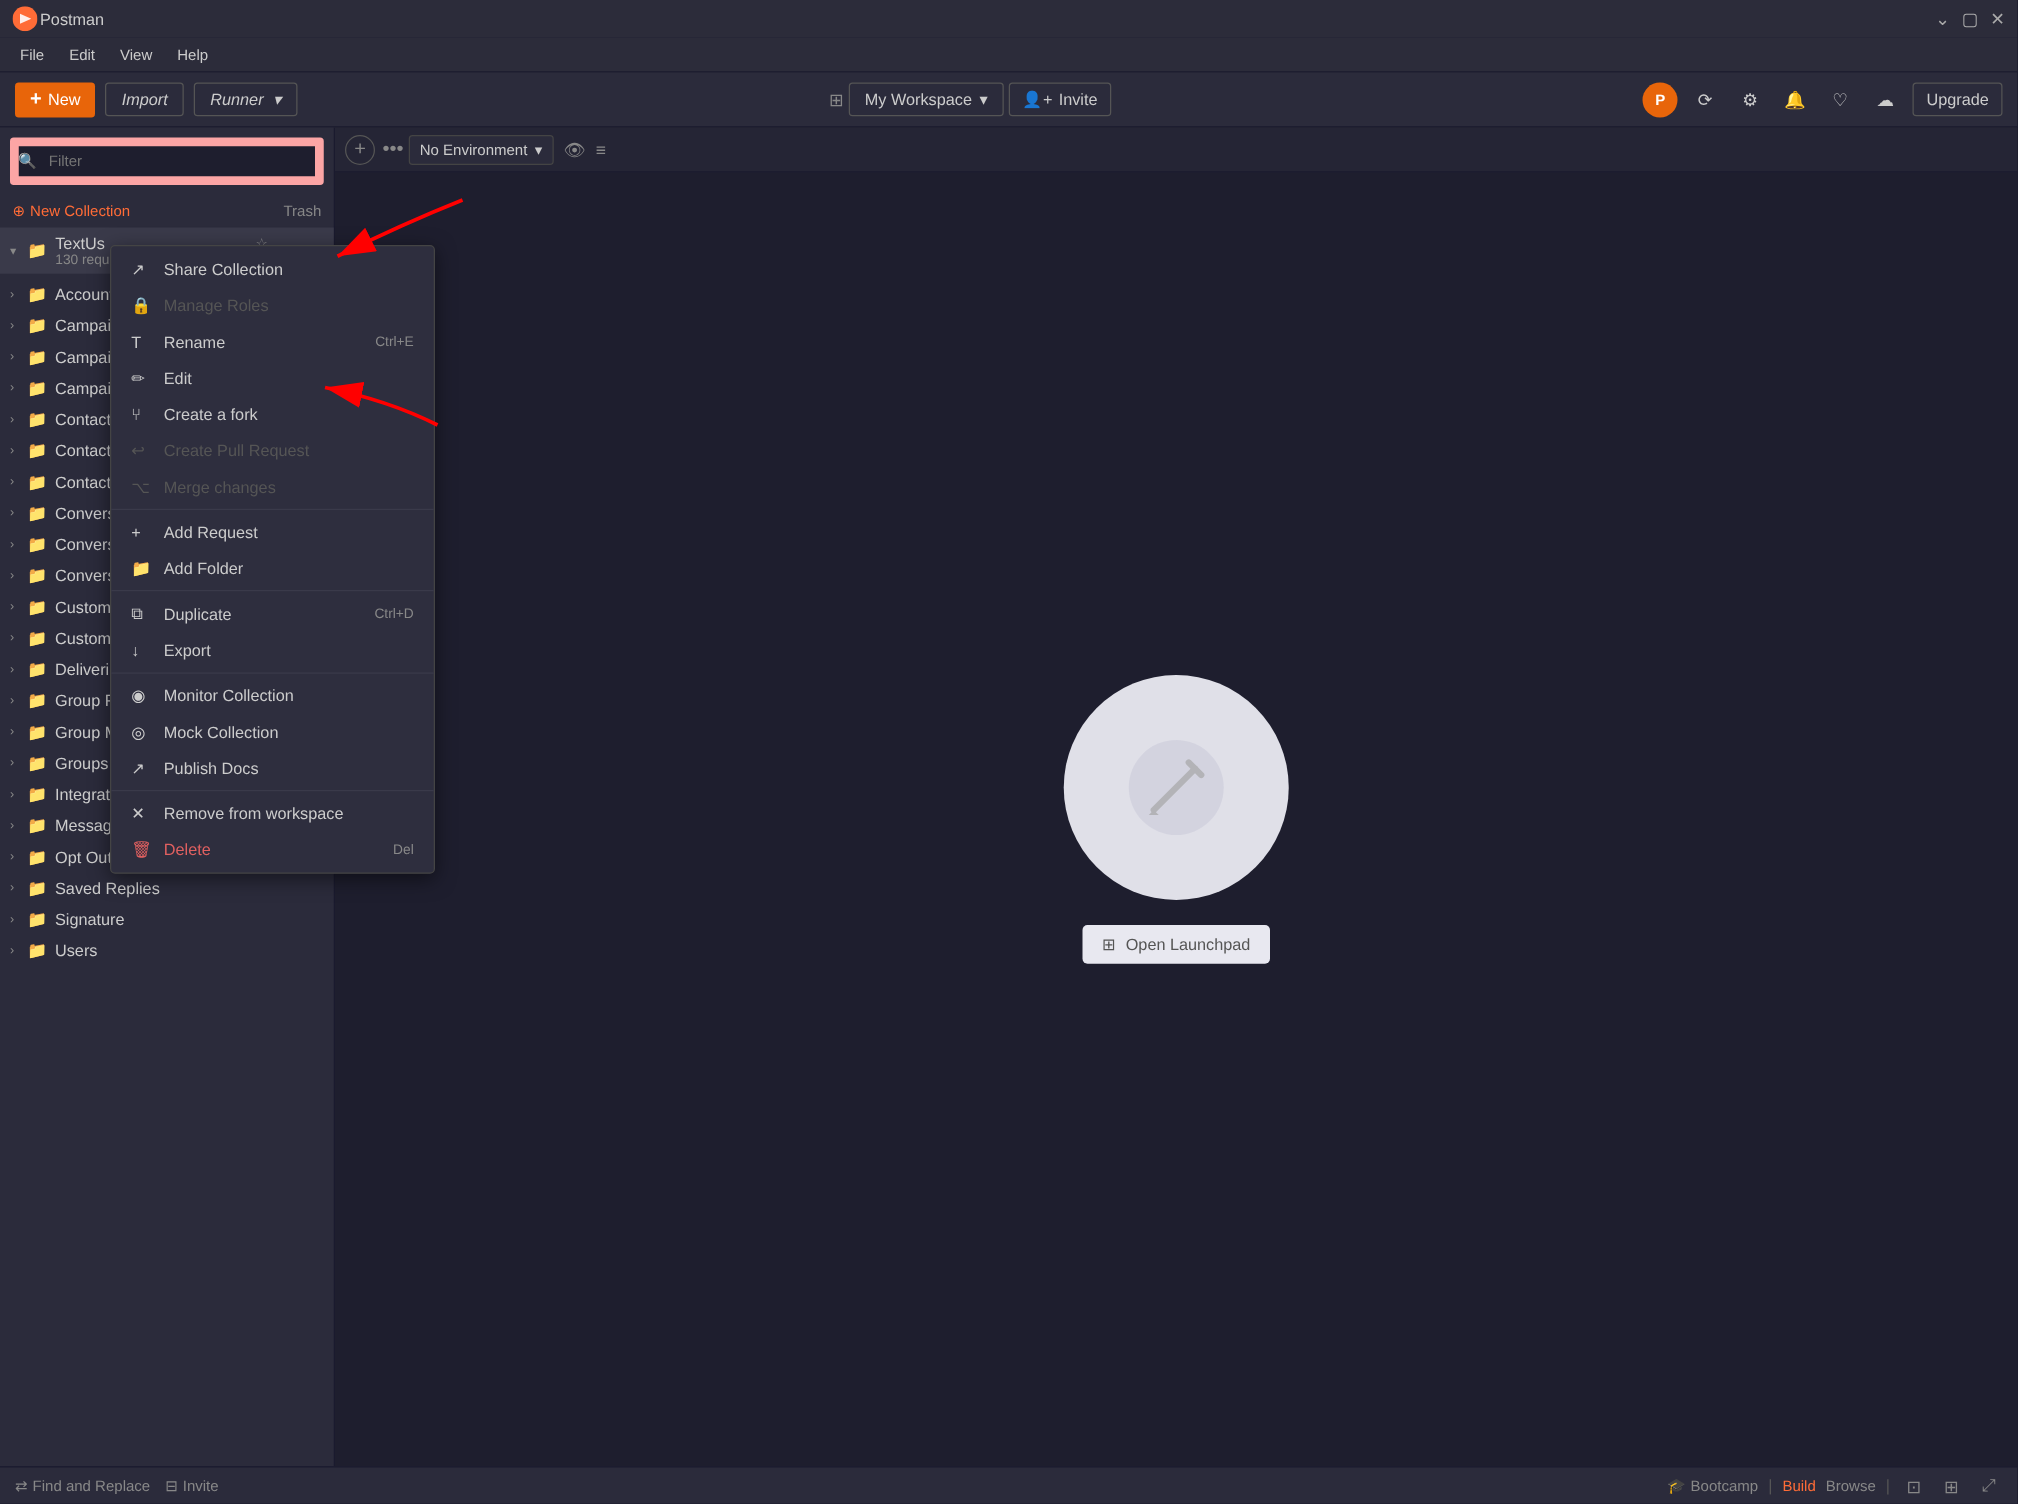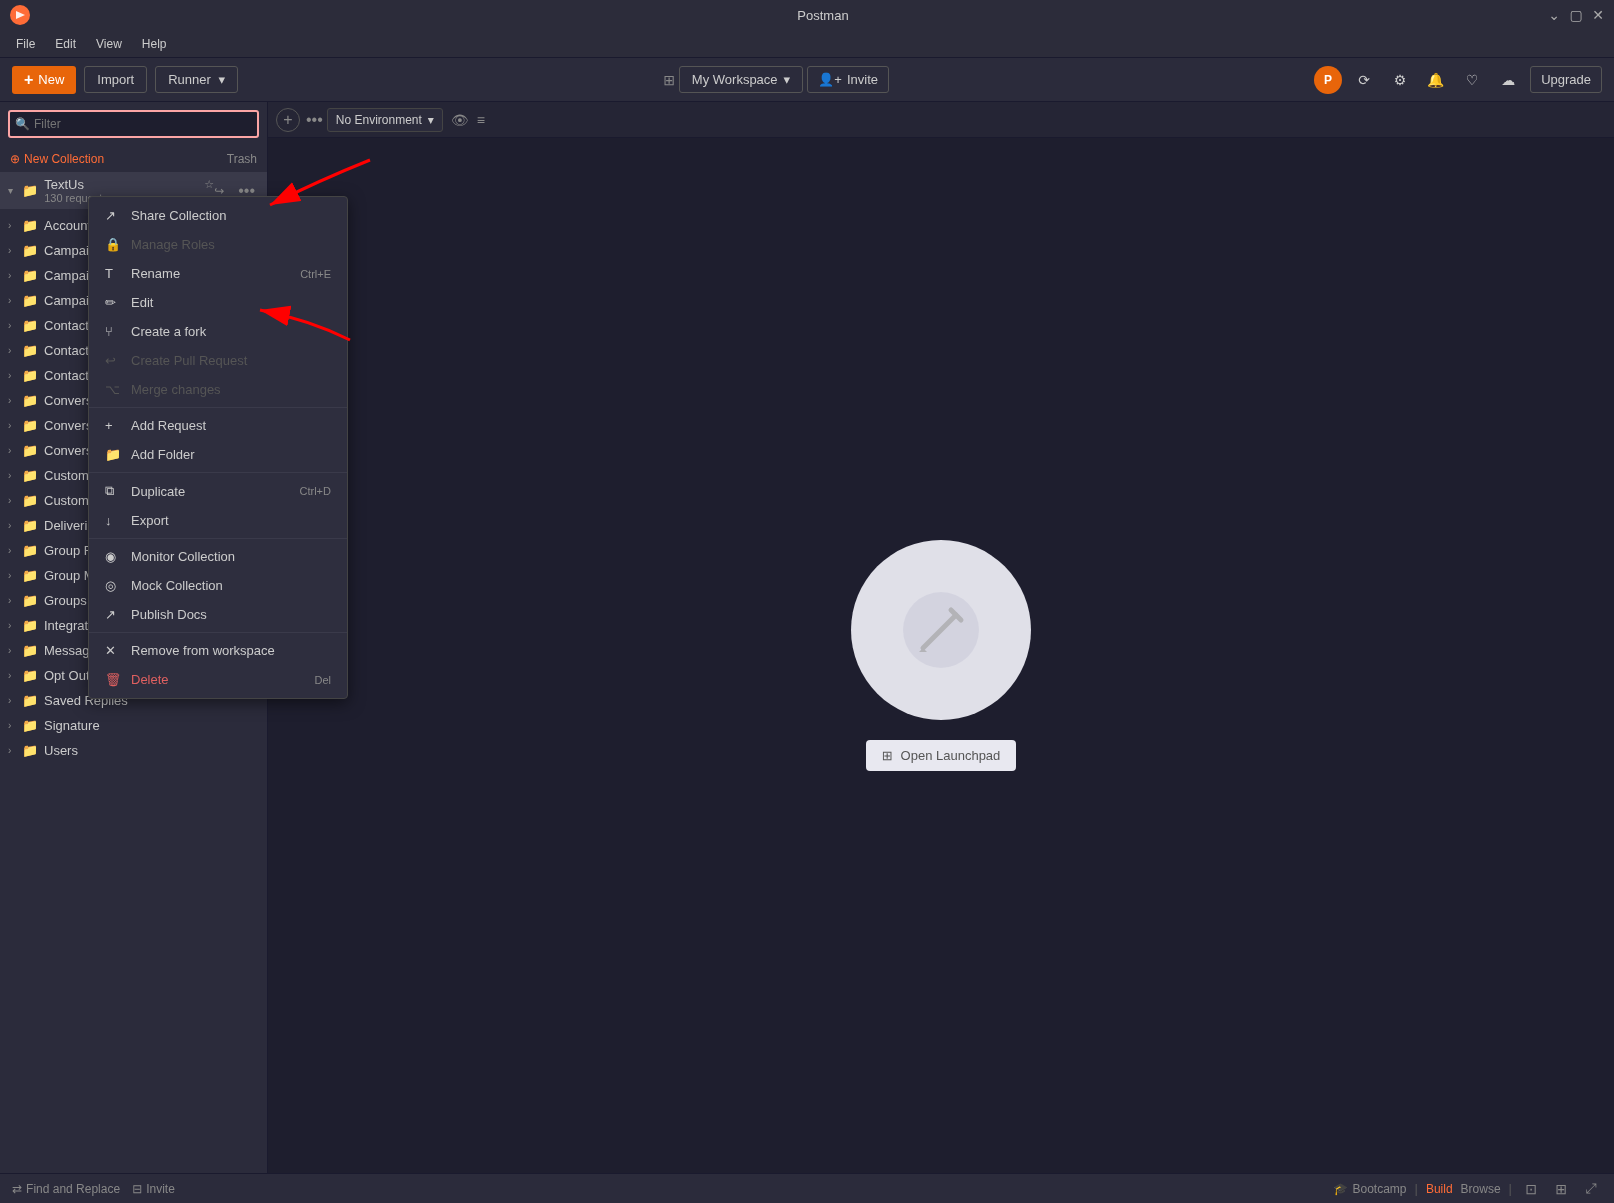--- a/index.html
+++ b/index.html
@@ -4,21 +4,20 @@
   <style>
     * { box-sizing: border-box; margin: 0; padding: 0; }
     body { font-family: -apple-system, BlinkMacSystemFont, 'Segoe UI', sans-serif; font-size: 13px; background: #1a1a2e; color: #ccc; overflow: hidden; width: 1614px; height: 1203px; }
 
     
     .titlebar {
       height: 30px;
       background: #2c2c3a;
       display: flex;
       align-items: center;
-      justify-content: center;
       position: relative;
       color: #ccc;
       font-size: 13px;
       padding-left: 32px;
     }
     .titlebar-controls {
       position: absolute;
       right: 8px;
       display: flex;
       gap: 6px;
@@ -75,20 +74,21 @@
     }
     .btn-new .plus-icon { font-size: 16px; font-weight: bold; }
     .btn-secondary {
       background: transparent;
       color: #ccc;
       border: 1px solid #555;
       padding: 5px 12px;
       border-radius: 3px;
       cursor: pointer;
       font-size: 13px;
+      font-style: italic;
     }
     .toolbar-center {
       flex: 1;
       display: flex;
       justify-content: center;
       align-items: center;
     }
     .workspace-btn {
       background: transparent;
       border: 1px solid #555;
@@ -159,21 +159,21 @@
       flex-direction: column;
       border-right: 1px solid #1a1a2e;
       flex-shrink: 0;
     }
     .sidebar-search {
       padding: 8px;
     }
     .search-input {
       width: 100%;
       background: #1e1e2e;
-      border: 2px solid #fca5a5;
+      border: 7px solid #fca5a5;
       border-radius: 3px;
       padding: 5px 8px 5px 24px;
       color: #ccc;
       font-size: 12px;
       outline: none;
     }
     .search-wrap {
       position: relative;
     }
     .search-wrap .search-icon-inner {

